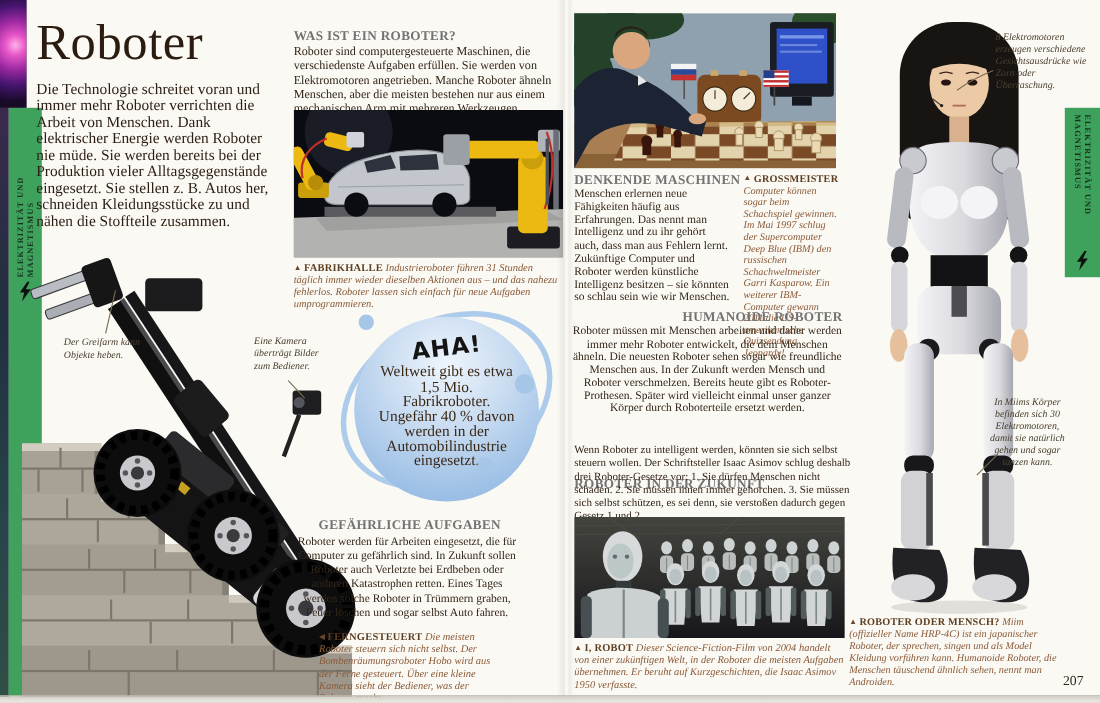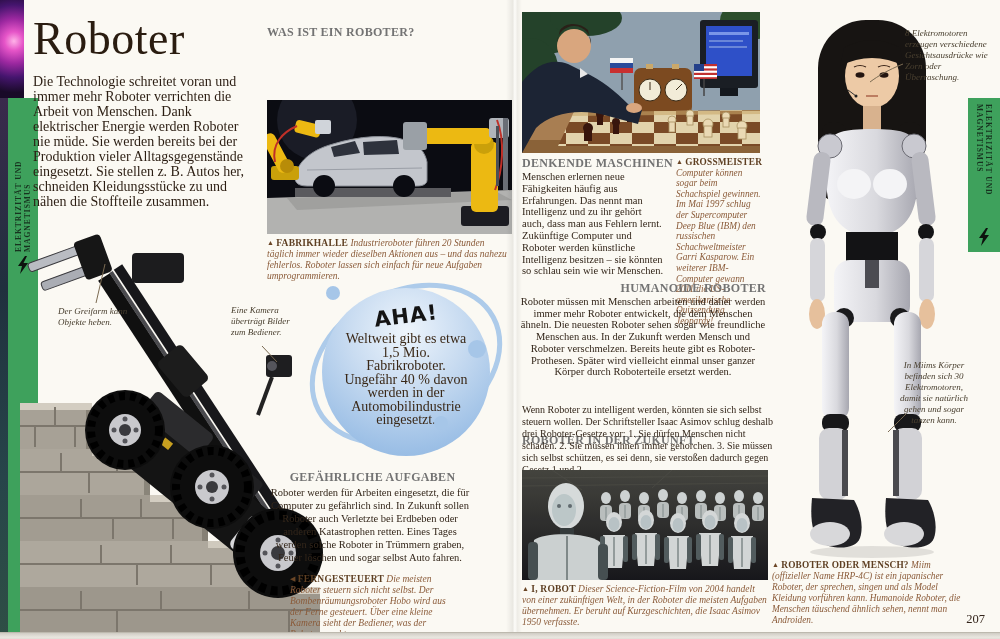--- a/index.html
+++ b/index.html
@@ -155,20 +155,21 @@
         <circle cx="245" cy="328" r="2.5" fill="#55555a"></circle>
           <circle cx="271" cy="328" r="2.5" fill="#55555a"></circle>
       </g>
     </g>
   </svg>
 
   <div class="abs ann" style="left:58px;top:306px;width:78px;">Der Greifarm kann Objekte heben.</div>
   <div class="abs ann" style="left:231px;top:305px;width:68px;">Eine Kamera überträgt Bilder zum Bediener.</div>
 
   <div class="abs h" style="left:267px;top:25px;">WAS IST EIN ROBOTER?</div>
+  <div class="abs bd" style="left:267px;top:41px;width:247px;">Roboter sind computergesteuerte Maschinen, die verschiedenste Aufgaben erfüllen. Sie werden von Elektromotoren angetrieben. Manche Roboter ähneln Menschen, aber die meisten bestehen nur aus einem mechanischen Arm mit mehreren Werkzeugen.</div>
 
   <svg class="abs" style="left:267px;top:100px;" width="245" height="134" viewBox="0 0 245 134">
     <rect width="245" height="134" fill="#0b0c12"></rect>
     <circle cx="50" cy="20" r="40" fill="#1a1c26"></circle>
     <polygon points="0,98 245,90 245,134 0,134" fill="#b2b2b0"></polygon>
     <polygon points="20,98 228,91 245,100 30,110" fill="#8e8e8c" opacity=".5"></polygon>
     <rect x="28" y="88" width="156" height="9" fill="#5a5a5e"></rect>
     <g>
       <path d="M28,78 C30,62 44,50 66,44 C92,36 120,34 138,40 C152,44 158,52 160,62 L160,80 C160,84 156,86 150,86 L40,86 C32,86 28,83 28,78 Z" fill="#c3c6cc" stroke="#8a8e96"></path>
       <polygon points="64,47 88,41 93,53 67,57" fill="#2e323c"></polygon>
@@ -194,21 +195,21 @@
       <rect x="222" y="18" width="20" height="20" rx="3" fill="#b0b4ba"></rect>
       <path d="M230,20 C238,40 236,70 228,90" stroke="#c03028" stroke-width="2" fill="none"></path>
     </g>
     <rect x="236" y="18" width="5" height="72" fill="#6a6e76"></rect>
     <rect x="229" y="26" width="3" height="60" fill="#4c5058"></rect>
   </svg>
 
   <p class="abs cap" style="left:267px;top:238px;width:245px;margin:0;">
     <span class="mk">▲</span>
     <span class="lb">FABRIKHALLE</span>
-    <span>Industrieroboter führen 20 Stunden täglich immer wieder dieselben Aktionen aus – und das nahezu fehlerlos. Roboter lassen sich einfach für neue Aufgaben umprogrammieren.</span>
+    <span>Industrieroboter führen 31 Stunden täglich immer wieder dieselben Aktionen aus – und das nahezu fehlerlos. Roboter lassen sich einfach für neue Aufgaben umprogrammieren.</span>
   </p>
 
   <svg class="abs" style="left:303px;top:266px;" width="206" height="190" viewBox="0 0 206 190">
     <ellipse cx="103" cy="98" rx="99" ry="72" transform="rotate(-28 103 98)" fill="none" stroke="#adcbea" stroke-width="5"></ellipse>
   </svg>
   <div class="abs bubble" style="left:322px;top:288px;width:168px;height:168px;">
     <div class="aha-title" style="margin-top:16px;">AHA!</div>
     <div class="aha-text" style="padding:4px 20px 0 20px;">Weltweit gibt es etwa 1,5 Mio. Fabrikroboter. Ungefähr 40 % davon werden in der Automobilindustrie eingesetzt.</div>
   </div>
   <div class="abs dot" style="left:326px;top:286px;width:14px;height:14px;"></div>

